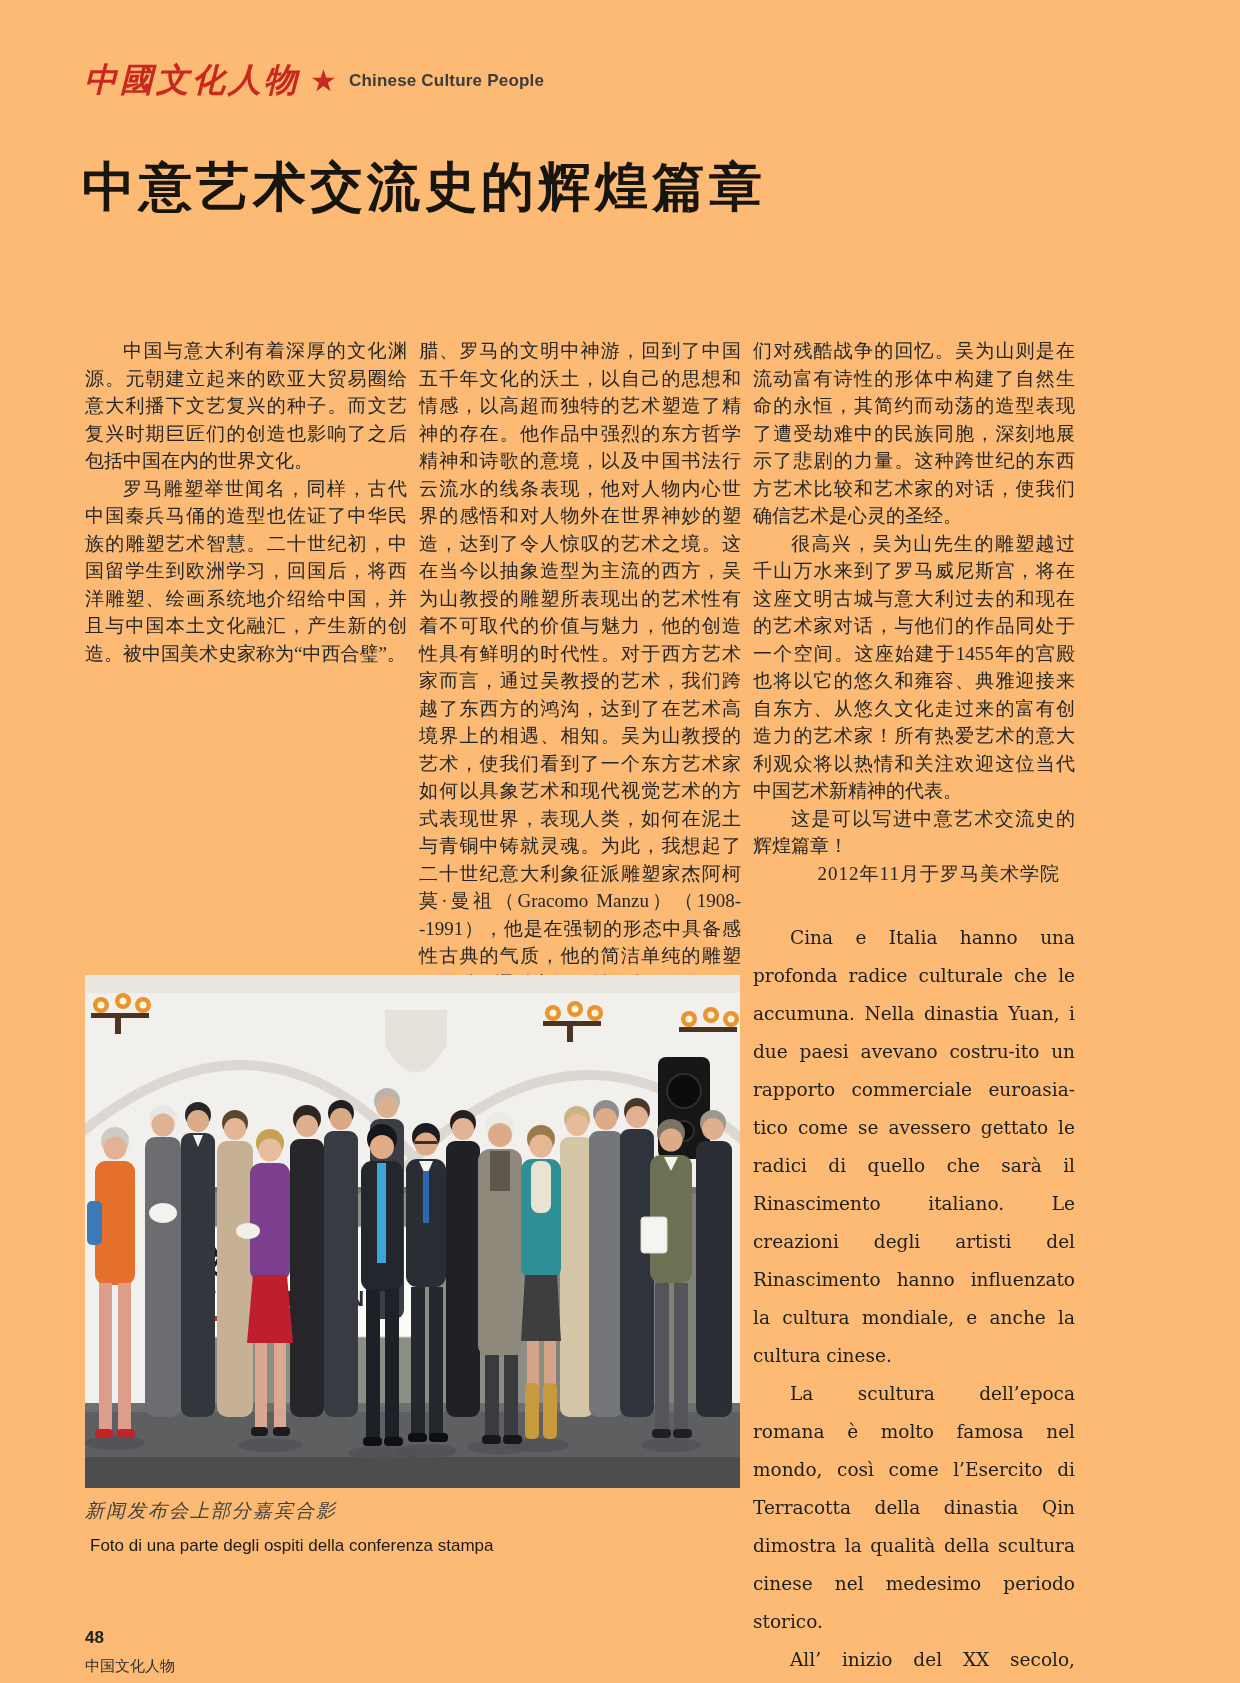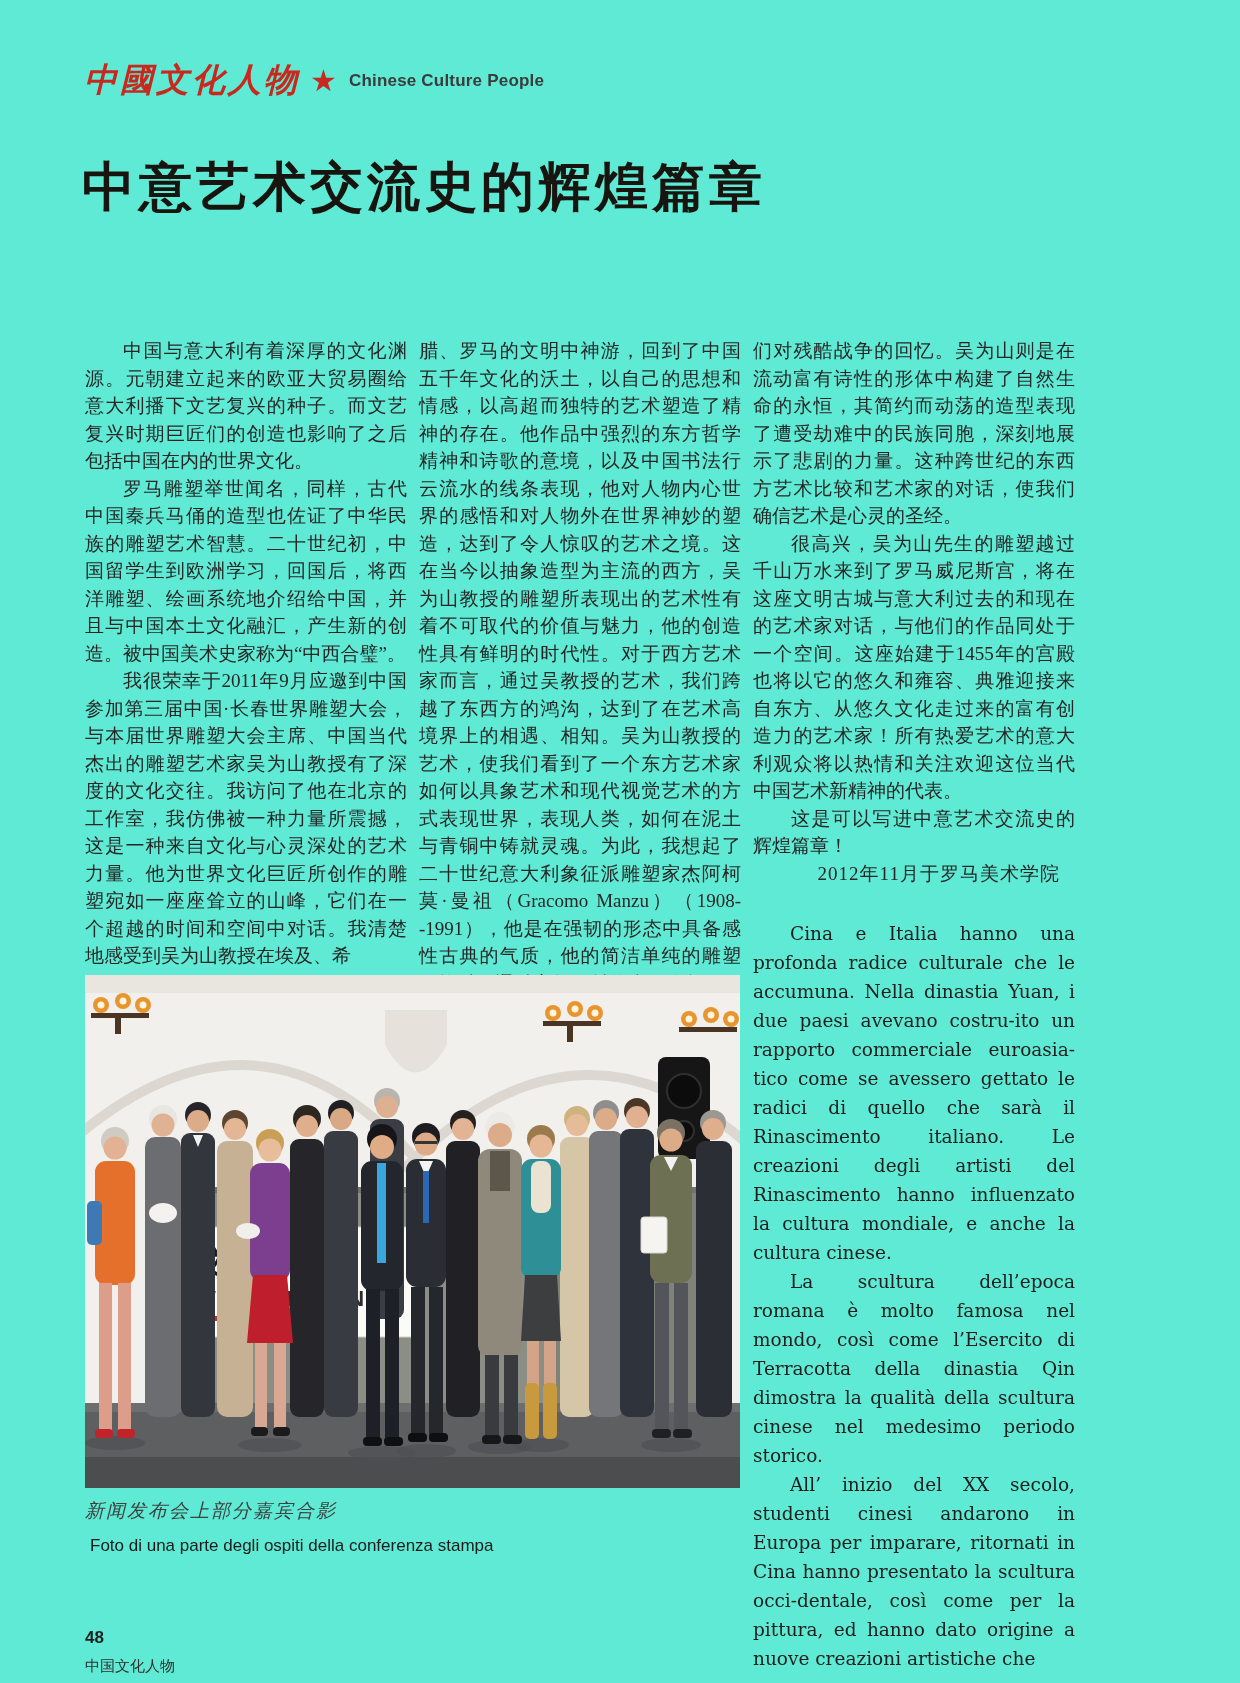--- a/index.html
+++ b/index.html
@@ -1,16 +1,16 @@
 <!DOCTYPE html>
 <html><head>
 <meta charset="utf-8">
 <style>
   html,body{margin:0;padding:0;background:#ffffff;}
-  .page{position:relative;width:1240px;height:1683px;background:#5eead4;overflow:hidden;
+  .page{position:relative;width:1240px;height:1683px;background:#fdba74;overflow:hidden;
         font-family:"Liberation Serif",serif;color:#222;}
 
   
   .masthead{position:absolute;left:84px;top:58px;display:flex;align-items:center;}
   .logo-zh{color:#c8281e;font-size:33px;font-weight:bold;font-style:italic;letter-spacing:3px;
            font-family:"Liberation Serif",serif;}
   .logo-star{color:#c8281e;font-size:30px;margin-left:10px;line-height:1;}
   .logo-en{color:#3c3c3c;font-size:17px;font-weight:bold;margin-left:12px;
            font-family:"Liberation Sans",sans-serif;letter-spacing:0.2px;}
 
@@ -24,21 +24,21 @@
   .col{position:absolute;top:337px;width:322px;font-size:19px;line-height:27.5px;
        text-align:justify;color:#262626;}
   .col-1{left:85px;}
   .col-2{left:419px;}
   .col-3{left:753px;}
   .col p{margin:0;}
   p.zh{text-indent:2em;}
   p.zh.cont{text-indent:0;}
   p.sig{text-indent:4.2em;letter-spacing:2px;font-style:italic;}
   p.sig2{text-indent:3.4em;letter-spacing:1px;}
-  p.it{font-family:"DejaVu Serif",serif;font-size:18.5px;line-height:29px;text-indent:2em;
+  p.it{font-family:"DejaVu Serif",serif;font-size:18.5px;line-height:38px;text-indent:2em;
        color:#1e1e1e;}
   p.it.first{margin-top:32px;}
 
   
   .photo{position:absolute;left:85px;top:975px;width:655px;height:513px;margin:0;}
   .photo svg{display:block;}
 
   .cap-zh{position:absolute;left:85px;top:1498px;margin:0;font-size:19px;color:#3f3f3f;
           font-style:italic;letter-spacing:2px;}
   .cap-it{position:absolute;left:85px;top:1531px;margin:5px;font-size:17px;color:#1c1c1c;
@@ -60,21 +60,20 @@
     <span class="logo-zh">中國文化人物</span>
     <span class="logo-star">★</span>
     <span class="logo-en">Chinese Culture People</span>
   </div>
 
   <h1 class="title-zh">中意艺术交流史的辉煌篇章</h1>
 
   <div class="col col-1">
     <p class="zh">中国与意大利有着深厚的文化渊源。元朝建立起来的欧亚大贸易圈给意大利播下文艺复兴的种子。而文艺复兴时期巨匠们的创造也影响了之后包括中国在内的世界文化。</p>
     <p class="zh">罗马雕塑举世闻名，同样，古代中国秦兵马俑的造型也佐证了中华民族的雕塑艺术智慧。二十世纪初，中国留学生到欧洲学习，回国后，将西洋雕塑、绘画系统地介绍给中国，并且与中国本土文化融汇，产生新的创造。被中国美术史家称为“中西合璧”。</p>
-    <p class="zh">我很荣幸于2011年9月应邀到中国参加第三届中国·长春世界雕塑大会，与本届世界雕塑大会主席、中国当代杰出的雕塑艺术家吴为山教授有了深度的文化交往。我访问了他在北京的工作室，我仿佛被一种力量所震撼，这是一种来自文化与心灵深处的艺术力量。他为世界文化巨匠所创作的雕塑宛如一座座耸立的山峰，它们在一个超越的时间和空间中对话。我清楚地感受到吴为山教授在埃及、希</p>
   </div>
 
   <div class="col col-2">
     <p class="zh cont">腊、罗马的文明中神游，回到了中国五千年文化的沃土，以自己的思想和情感，以高超而独特的艺术塑造了精神的存在。他作品中强烈的东方哲学精神和诗歌的意境，以及中国书法行云流水的线条表现，他对人物内心世界的感悟和对人物外在世界神妙的塑造，达到了令人惊叹的艺术之境。这在当今以抽象造型为主流的西方，吴为山教授的雕塑所表现出的艺术性有着不可取代的价值与魅力，他的创造性具有鲜明的时代性。对于西方艺术家而言，通过吴教授的艺术，我们跨越了东西方的鸿沟，达到了在艺术高境界上的相遇、相知。吴为山教授的艺术，使我们看到了一个东方艺术家如何以具象艺术和现代视觉艺术的方式表现世界，表现人类，如何在泥土与青铜中铸就灵魂。为此，我想起了二十世纪意大利象征派雕塑家杰阿柯莫·曼祖（Gracomo Manzu）（1908--1991），他是在强韧的形态中具备感性古典的气质，他的简洁单纯的雕塑风格以及通过宗教题材的表现唤起人</p>
   </div>
 
   <div class="col col-3">
     <p class="zh cont">们对残酷战争的回忆。吴为山则是在流动富有诗性的形体中构建了自然生命的永恒，其简约而动荡的造型表现了遭受劫难中的民族同胞，深刻地展示了悲剧的力量。这种跨世纪的东西方艺术比较和艺术家的对话，使我们确信艺术是心灵的圣经。</p>
     <p class="zh">很高兴，吴为山先生的雕塑越过千山万水来到了罗马威尼斯宫，将在这座文明古城与意大利过去的和现在的艺术家对话，与他们的作品同处于一个空间。这座始建于1455年的宫殿也将以它的悠久和雍容、典雅迎接来自东方、从悠久文化走过来的富有创造力的艺术家！所有热爱艺术的意大利观众将以热情和关注欢迎这位当代中国艺术新精神的代表。</p>
     <p class="zh">这是可以写进中意艺术交流史的辉煌篇章！</p>

